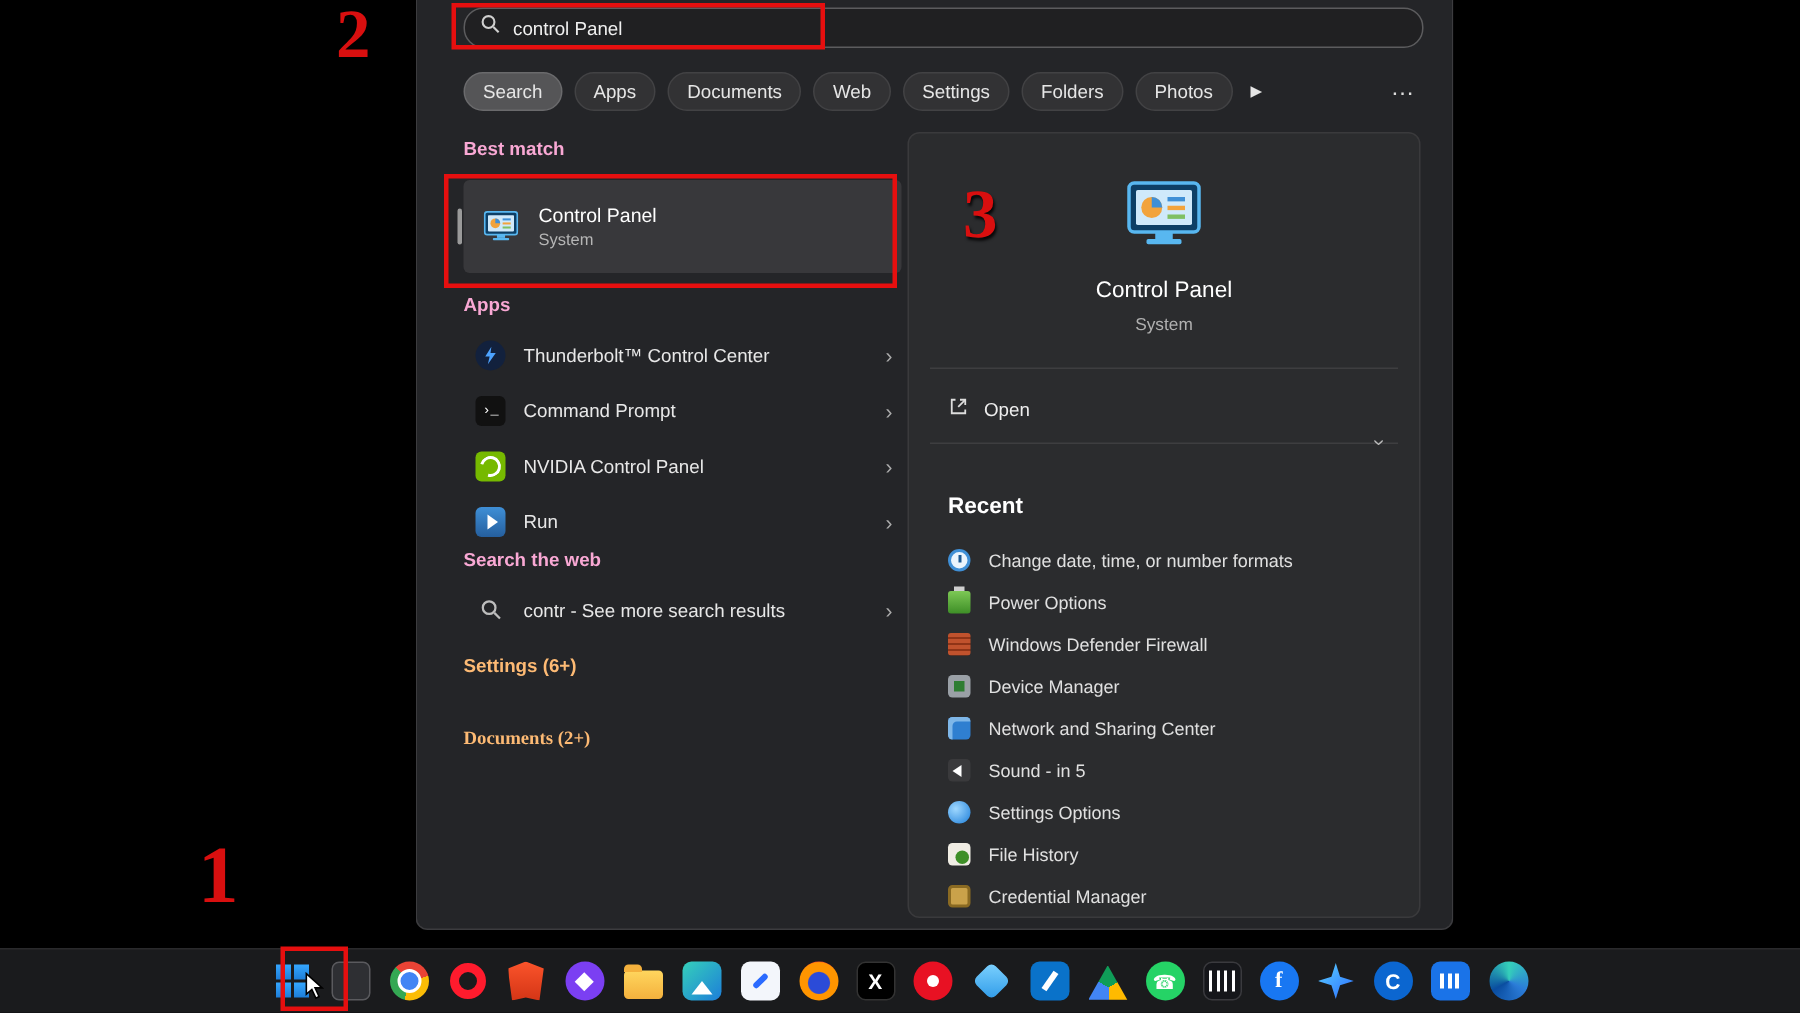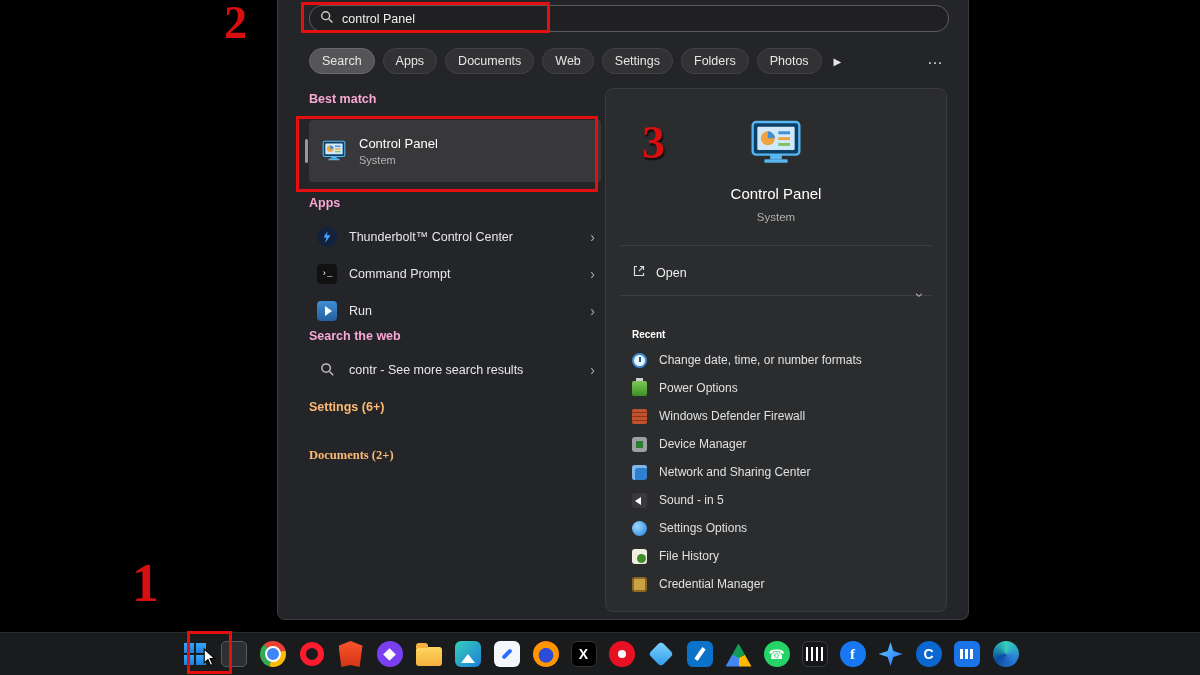--- a/index.html
+++ b/index.html
@@ -71,23 +71,23 @@
   .rp-bigicon { position:absolute; left:50%; top:26px; transform:translateX(-50%); }
   .rp-title { position:absolute; top:96px; width:100%; text-align:center; font-size:15px; color:#fff; }
   .rp-sub { position:absolute; top:122px; width:100%; text-align:center; font-size:11.5px; color:#b0b0b0; }
   .rp-div { position:absolute; left:14px; right:14px; height:1px; background:#3e3e40; }
   .rp-div1 { top:156px; } .rp-div2 { top:206px; }
   .open-row { position:absolute; left:26px; top:170px; height:28px; display:flex; align-items:center; gap:10px; }
   .open-row .label { font-size:12.5px; color:#eee; }
   .rp-collapse { position:absolute; right:18px; top:198px; color:#bbb; font-size:14px;
                  transform:rotate(90deg); width:16px; text-align:center; }
   .rp-collapse::after { content:"›"; }
-  .recent-header { position:absolute; left:26px; top:240px; font-size:10px; font-weight:bold; color:#fff; }
+  .recent-header { position:absolute; left:26px; top:240px; font-size:15px; font-weight:bold; color:#fff; }
   .recent-list { position:absolute; left:26px; right:14px; top:264px; }
-  .recent-row { height:28px; display:flex; align-items:flex-start; gap:12px; }
+  .recent-row { height:28px; display:flex; align-items:flex-end; gap:12px; }
   .recent-row .label { font-size:12px; color:#e0e0e0; }
 
   .ri { width:15px; height:15px; border-radius:3px; flex:0 0 auto; position:relative; }
   .ri-clock { border-radius:50%; background:#eaf4fd; border:2px solid #3f8fd6; }
   .ri-clock::before { content:""; position:absolute; left:5px; top:2px; width:2px; height:5px; background:#1d5a94; }
   .ri-power { background:linear-gradient(#7dc855,#3e8f27); border-radius:2px; }
   .ri-power::before { content:""; position:absolute; left:4px; top:-3px; width:7px; height:3px; background:#cfcfcf; }
   .ri-firewall { background:repeating-linear-gradient(#c0522d 0 3px, #8f3417 3px 4px); border-radius:2px; }
   .ri-network { background:#2f7fd0; box-shadow:3px 3px 0 #7fb7e8 inset; }
   .ri-device { background:#9aa0a6; }
@@ -223,20 +223,25 @@
       </span>
       <span class="label">Thunderbolt™ Control Center</span>
       <span class="chev"></span>
     </div>
     <div class="app-row">
       <span class="ic20 ic-cmd">›_</span>
       <span class="label">Command Prompt</span>
       <span class="chev"></span>
     </div>
     <div class="app-row">
+      <span class="ic20 ic-nvidia"></span>
+      <span class="label">NVIDIA Control Panel</span>
+      <span class="chev"></span>
+    </div>
+    <div class="app-row">
       <span class="ic20 ic-run"></span>
       <span class="label">Run</span>
       <span class="chev"></span>
     </div>
 
     <div class="sec-header web-header">Search the web</div>
 
     <div class="app-row" style="margin-top:6px;">
       <span class="ic20">
         <svg viewBox="0 0 16 16" width="15" height="15">

